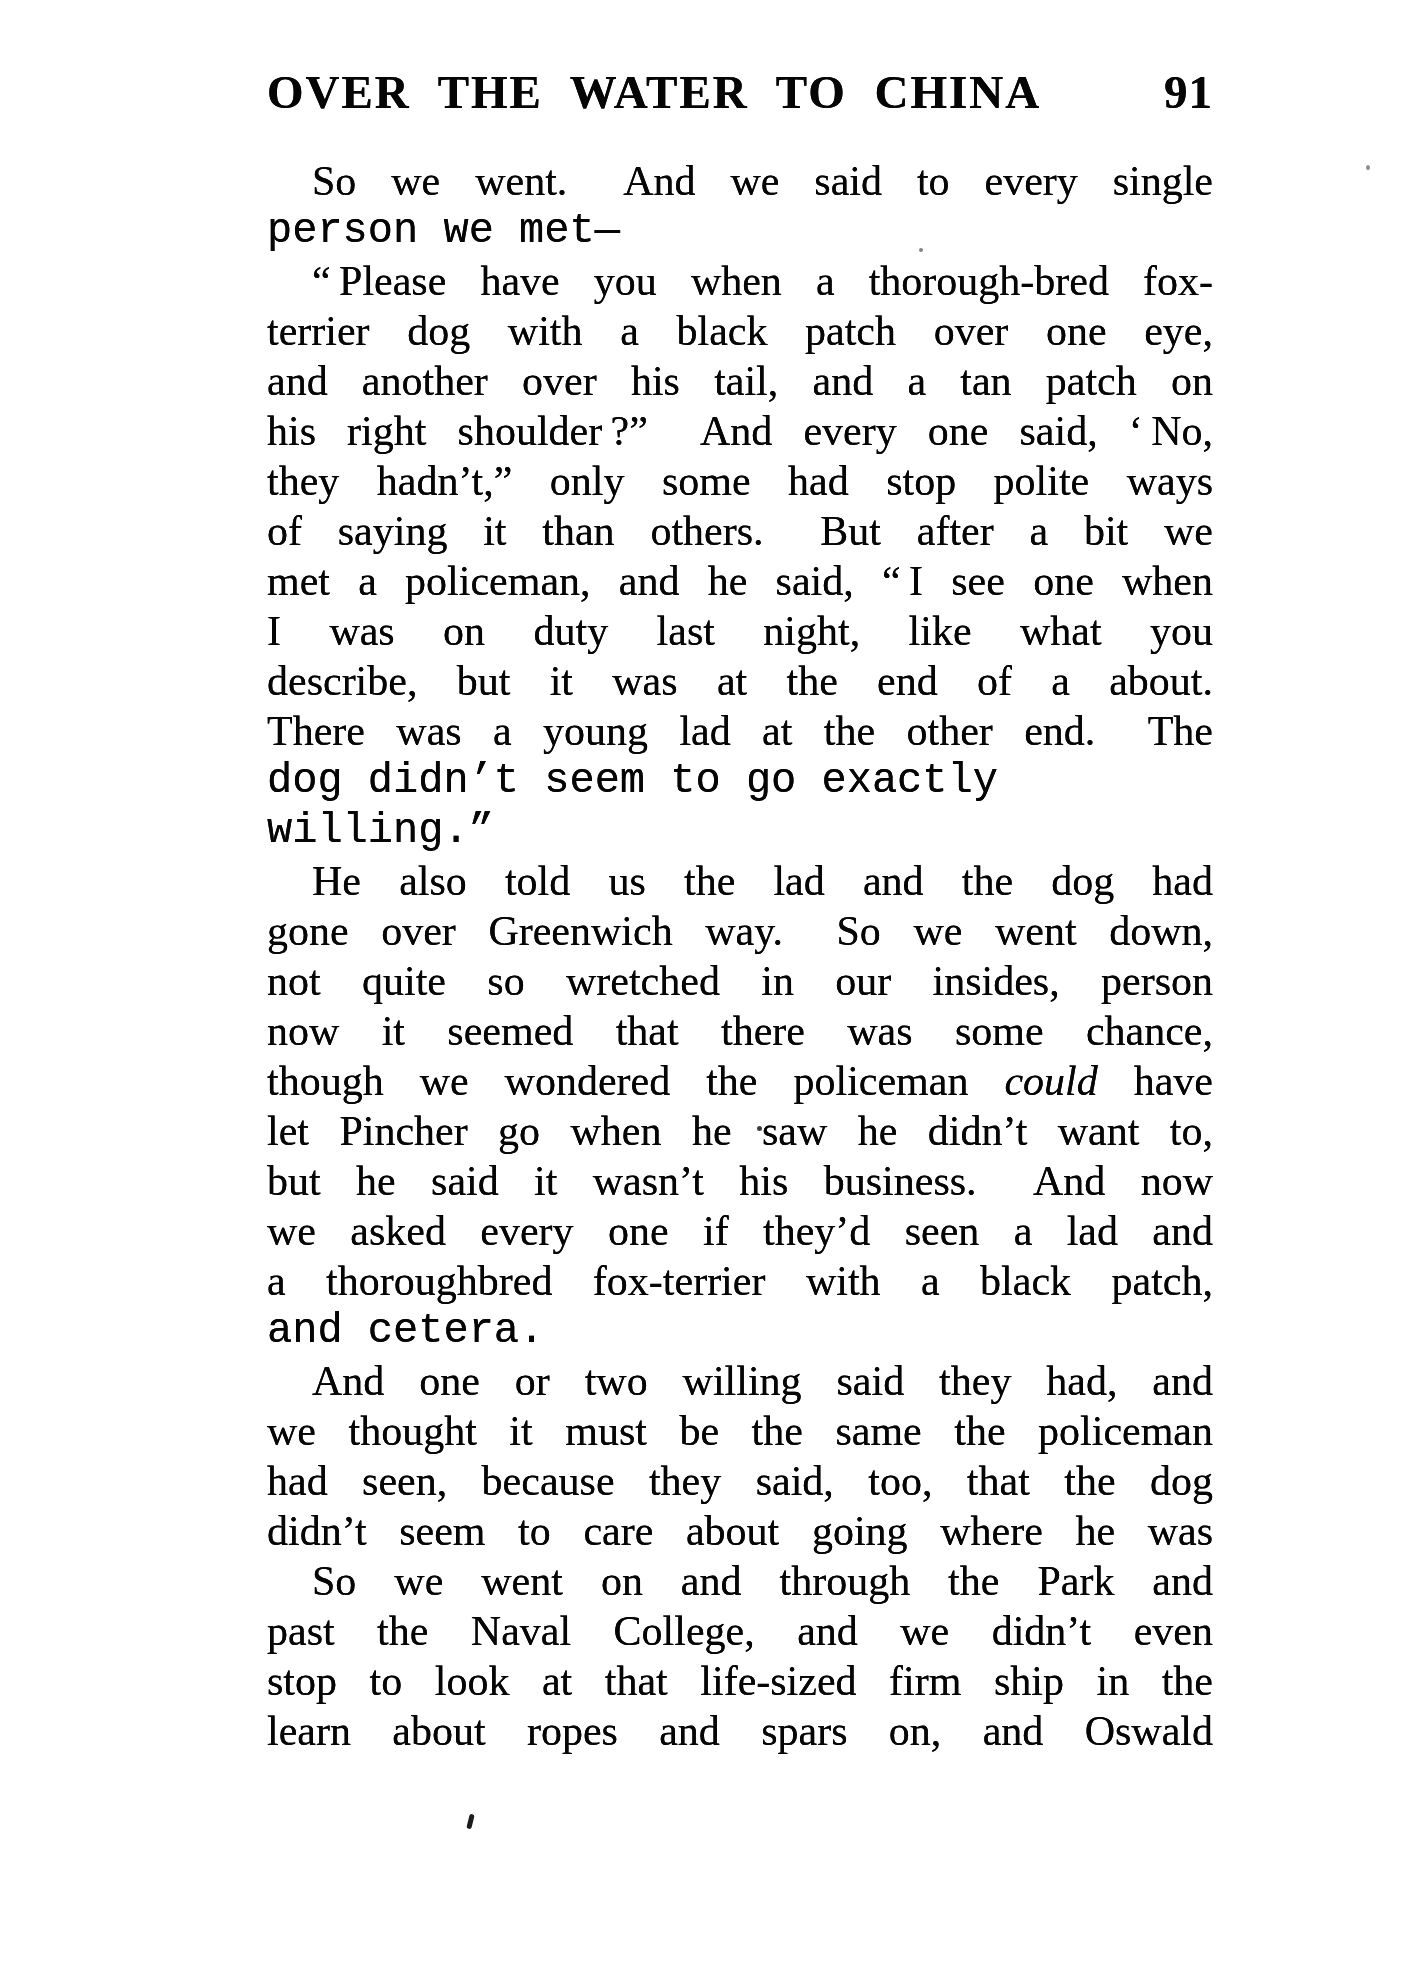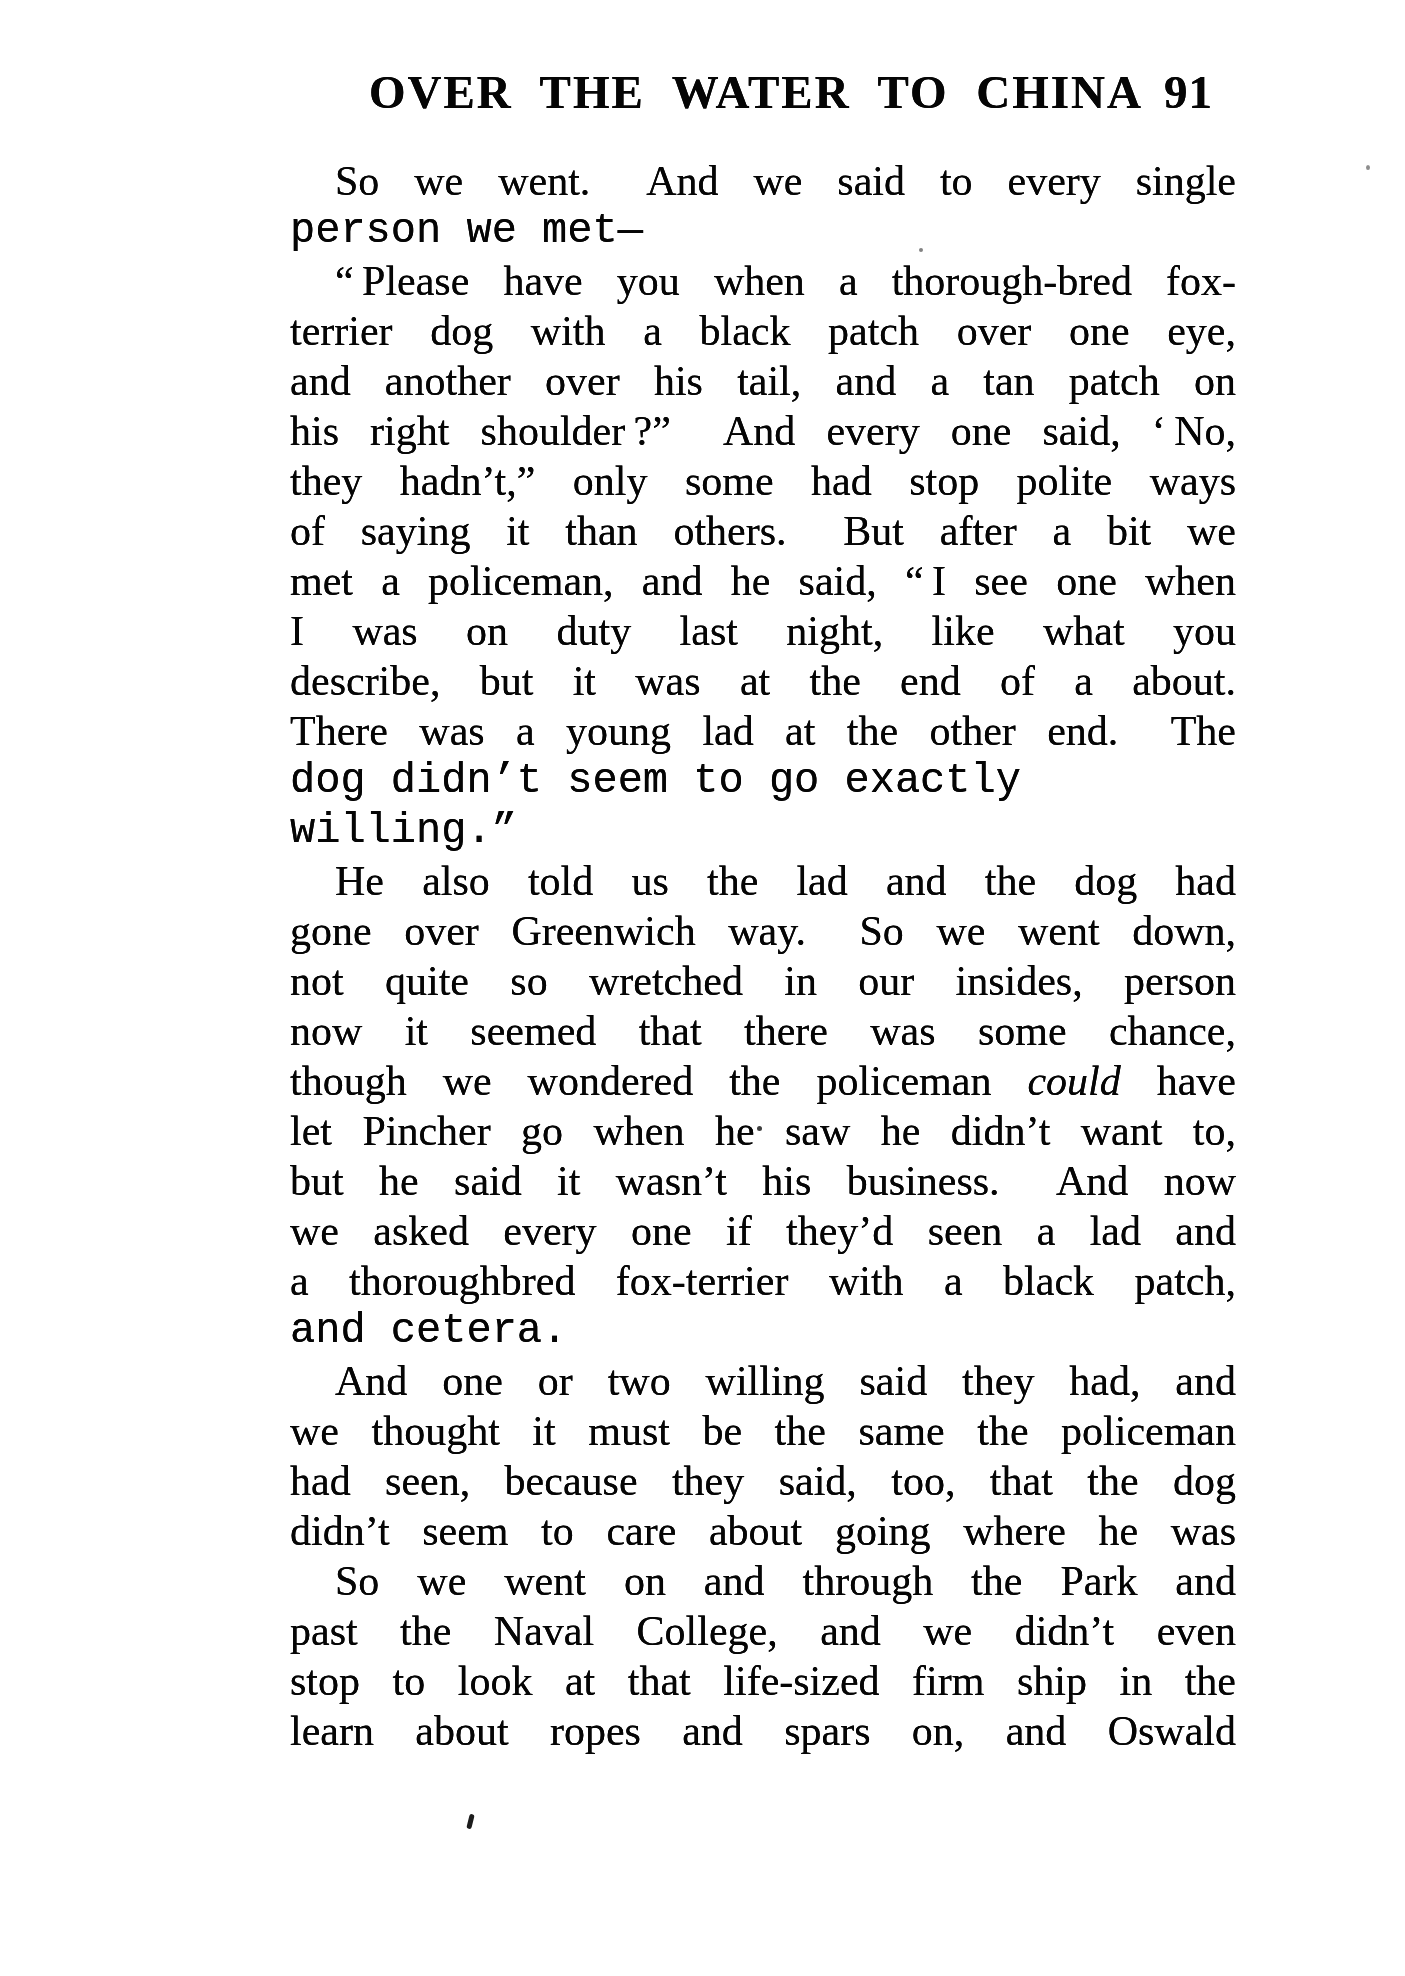--- a/index.html
+++ b/index.html
@@ -19,33 +19,32 @@
     height: 52px;
     font-weight: bold;
     font-size: 47px;
     line-height: 52px;
     letter-spacing: 2px;
     word-spacing: 14px;
     white-space: nowrap;
     text-shadow: 0 0 0.6px currentColor;
   }
   .running-title {
-    display: block; text-align: right;
+    display: block; text-align: left;
     margin-right: 70px; 
   }
   .folio {
     position: absolute; right: 0; top: 0;
     letter-spacing: 1px;
   }
   .page-body {
     position: absolute; top: 156px; left: 0; width: 946px;
     font-size: 42px;
     line-height: 50px;
     text-shadow: 0 0 0.5px currentColor;
-    margin-left: 23px;
   }
   .paragraph { margin: 0; }
   .line { width: 946px; }
   .line.just { text-align: justify; text-align-last: justify; text-justify: inter-word; }
   .line.last { text-align: left; text-align-last: left; font-family: Liberation Mono, monospace; }
   .line.indent { text-indent: 45px; }
   .it { font-style: italic; }
   
   .speck { position: absolute; background: #1c1c1c; }
   .speck-tick { left: 468px; top: 1814px; width: 5px; height: 15px; border-radius: 3px; transform: rotate(14deg); }

